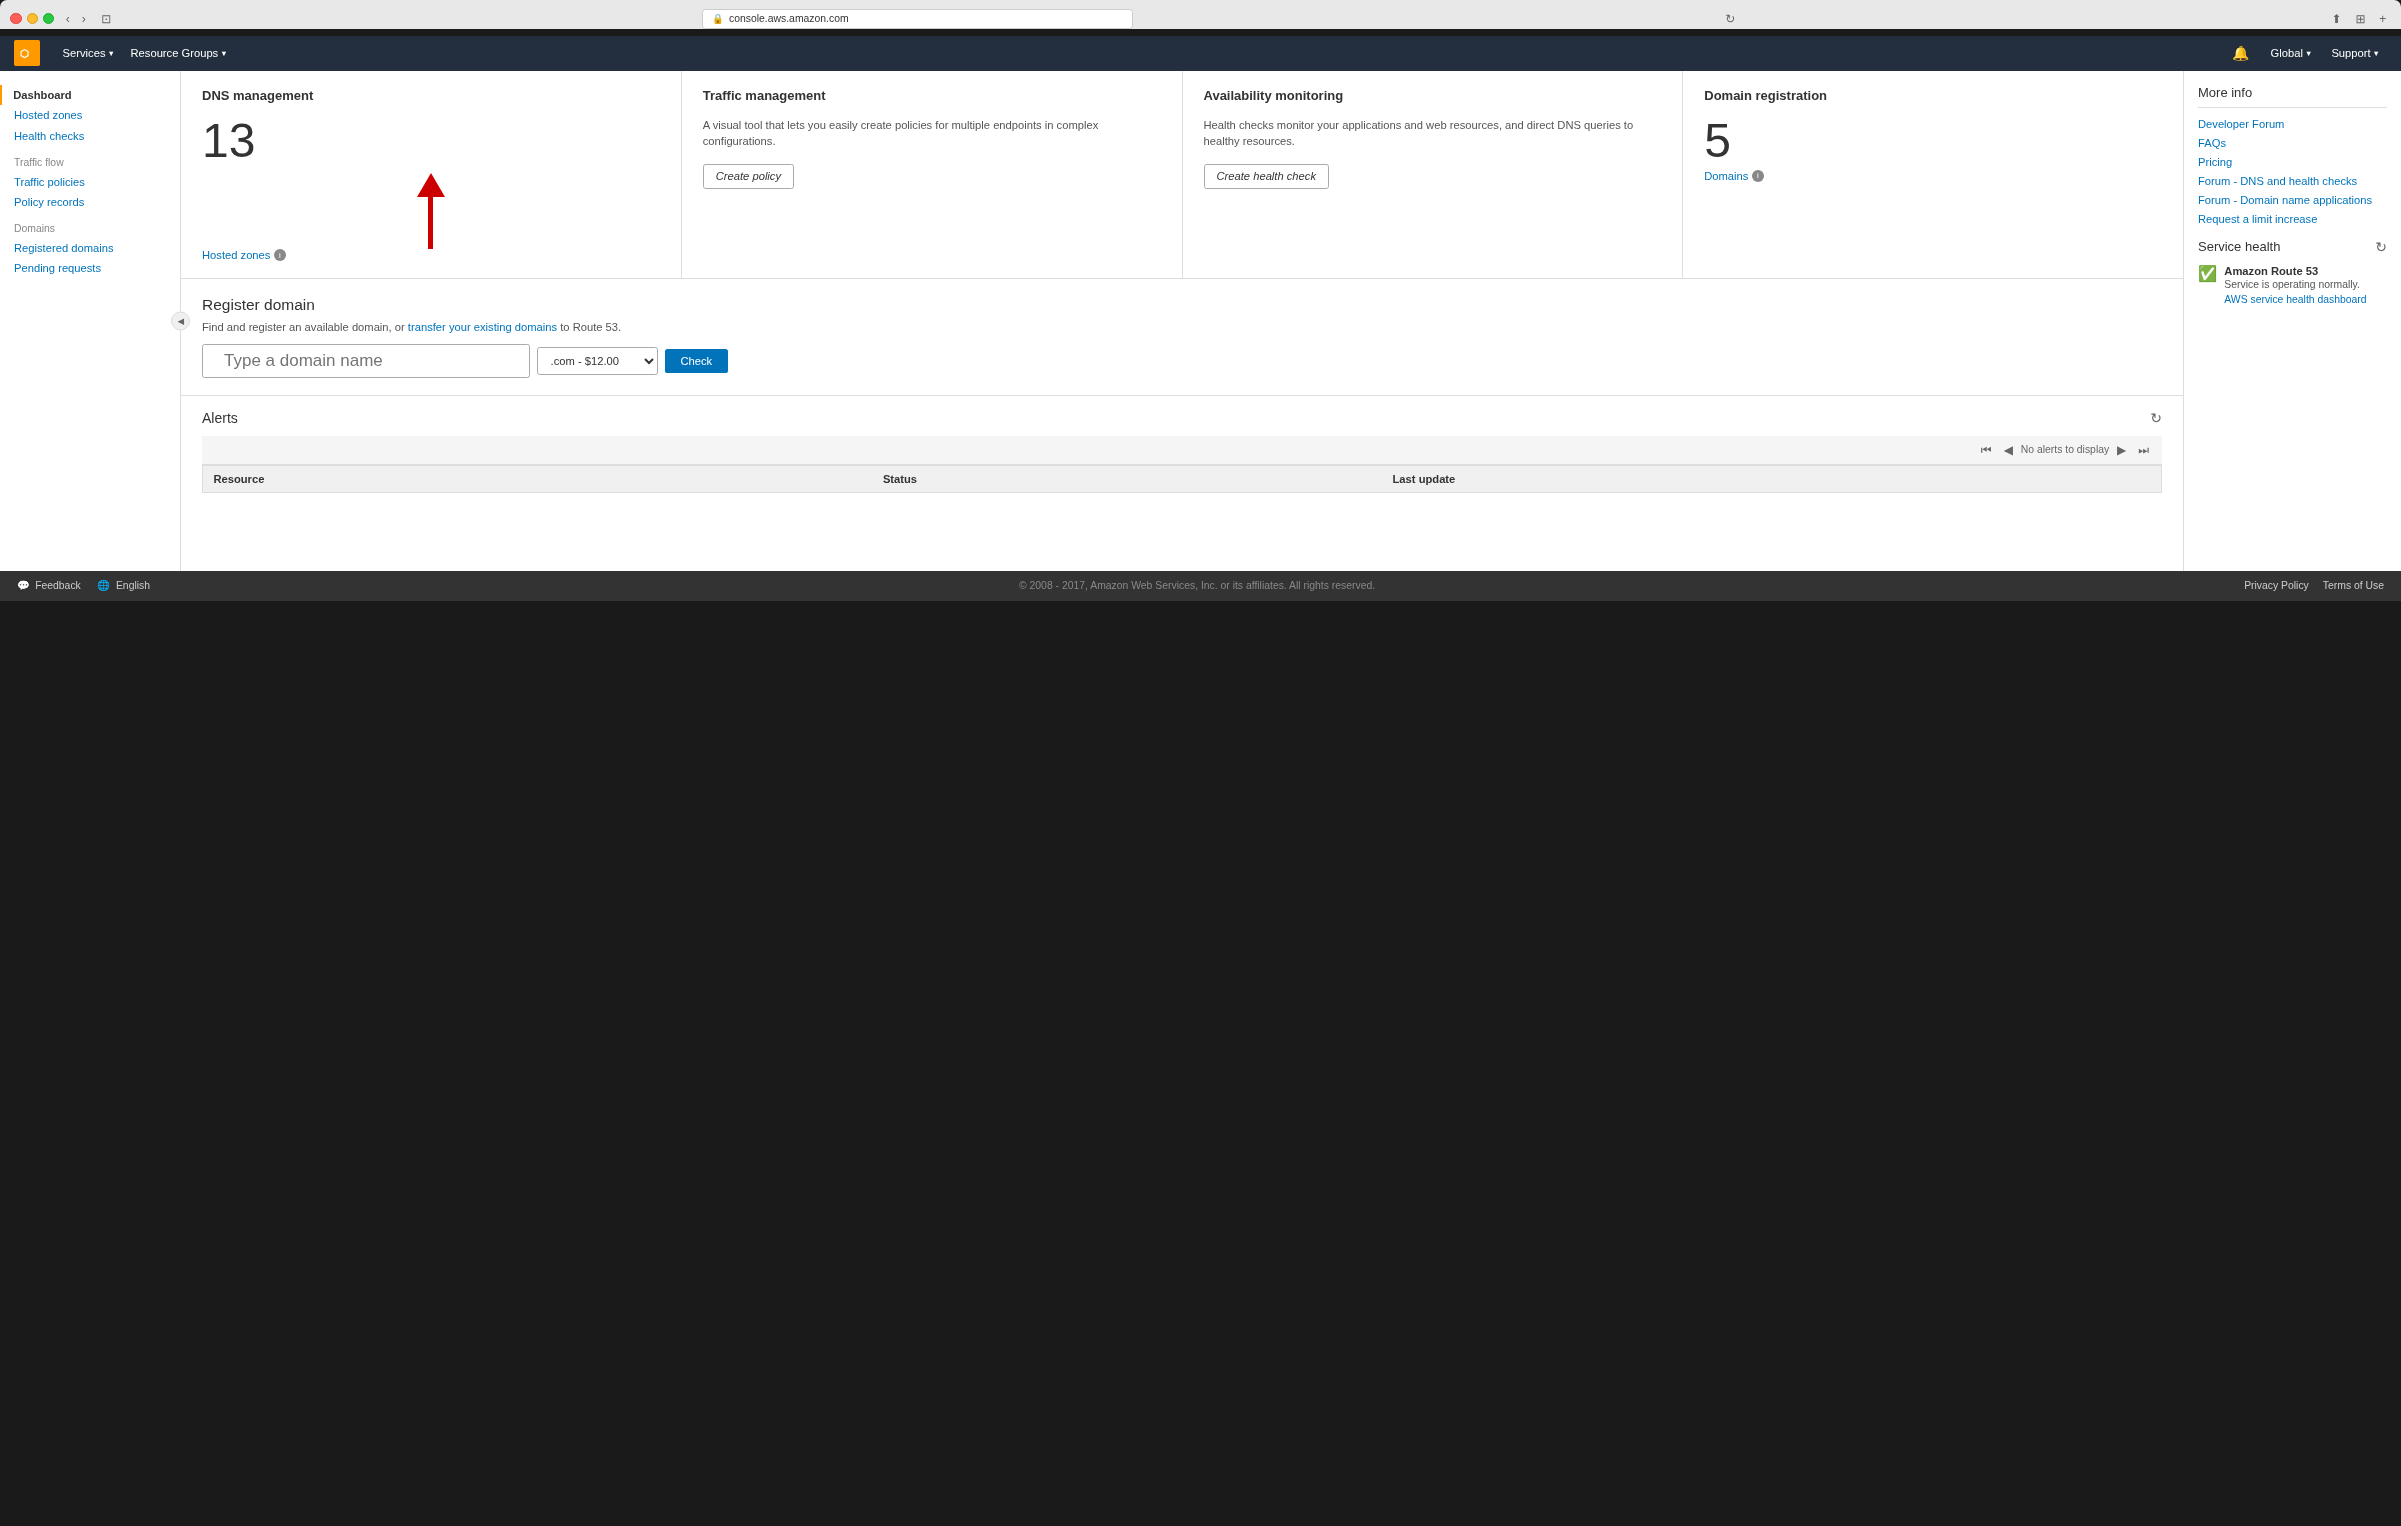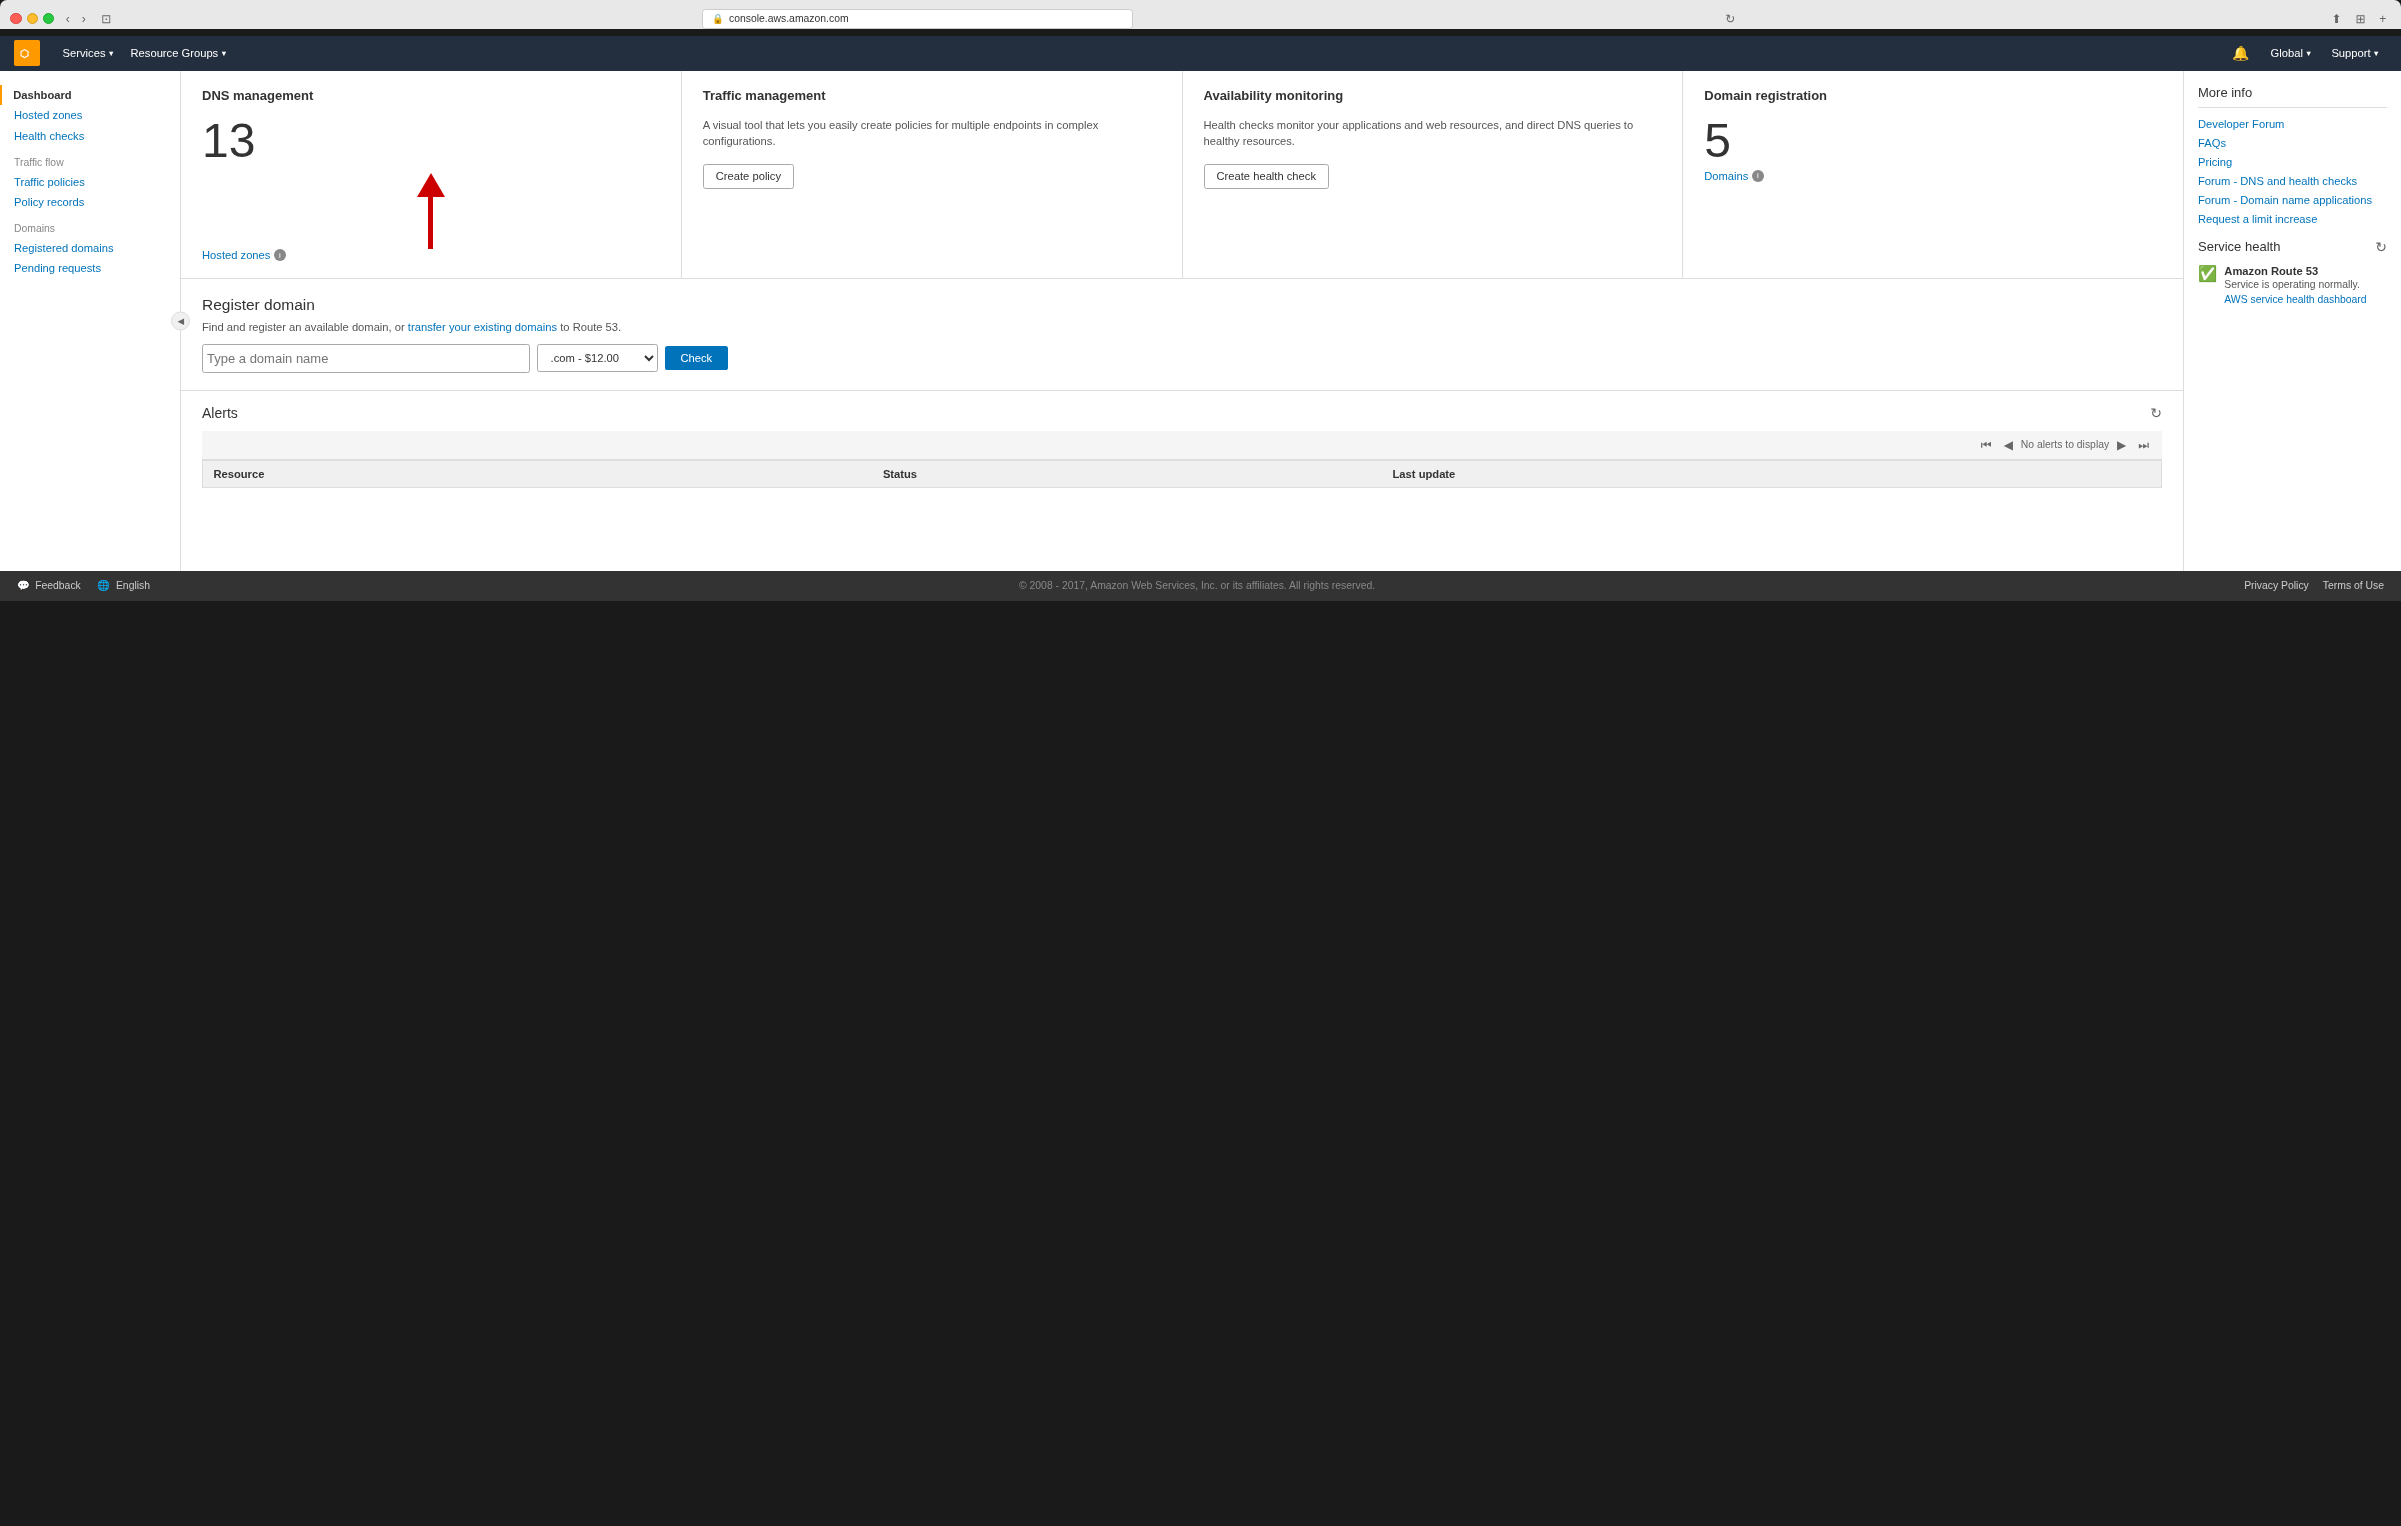--- a/index.html
+++ b/index.html
@@ -39,35 +39,35 @@
     .sidebar-collapse { position: absolute; right: -10.4px; top: 50%; transform: translateY(-50%); background: #f0f0f0; border: 0.9px solid #ddd; border-radius: 50%; width: 19px; height: 19px; display: flex; align-items: center; justify-content: center; cursor: pointer; font-size: 8.6px; color: #666; z-index: 10; }
     .sidebar-item { padding: 4.3px 14px; cursor: pointer; font-size: 11.2px; color: #0073bb; }
     .sidebar-item.active { color: #333; font-weight: 700; border-left: 2.6px solid #ff9900; padding-left: 11.2px; }
     .sidebar-group-title { font-size: 10.4px; color: #888; padding: 10.4px 14px 3.5px; font-weight: 500; }
     .dashboard-card { flex: 1; padding: 17px 21px; border-right: 0.9px solid #ddd; }
     .dashboard-card:last-child { border-right: none; }
     .card-title { font-size: 13px; color: #333; font-weight: 700; margin-bottom: 14px; }
     .card-number { font-size: 48px; font-weight: 300; color: #333; line-height: 1; margin-bottom: 5.2px; }
     .card-link { color: #0073bb; font-size: 11.2px; cursor: pointer; display: flex; align-items: center; gap: 3.5px; }
     .card-description { font-size: 11.2px; color: #555; line-height: 1.5; margin-bottom: 14px; }
-    .card-button { background: white; border: 0.9px solid #aaa; border-radius: 2.6px; padding: 5.2px 12px; font-size: 11.2px; color: #333; cursor: pointer; }
+    .card-button { background: white; border: 0.9px solid #aaa; border-radius: 2.6px; padding: 5.2px 12px; font-size: 11.2px; color: #333; cursor: pointer; font-style: italic; }
     .info-icon { display: inline-flex; align-items: center; justify-content: center; width: 12px; height: 12px; background: #888; color: white; border-radius: 50%; font-size: 7.8px; cursor: pointer; }
 
     
     .arrow-annotation { display: flex; flex-direction: column; align-items: center; margin-top: 8.6px; }
     .arrow-shaft { width: 5.2px; height: 52px; background: #cc0000; }
     .arrow-head { width: 0; height: 0; border-left: 14px solid transparent; border-right: 14px solid transparent; border-bottom: 24px solid #cc0000; }
 
     
     .register-domain { padding: 17px 21px; border-bottom: 0.9px solid #ddd; }
     .register-title { font-size: 15.5px; color: #333; font-weight: 400; margin-bottom: 7px; }
     .register-desc { font-size: 11.2px; color: #555; margin-bottom: 10.4px; }
     .register-desc a { color: #0073bb; cursor: pointer; }
     .domain-search-row { display: flex; gap: 7px; align-items: center; }
-    .domain-input { flex: 1; max-width: 328px; border: 0.9px solid #aaa; border-radius: 2.6px; padding: 6px 4px; font-size: 13px; color: #999; }
+    .domain-input { flex: 1; max-width: 328px; border: 0.9px solid #aaa; border-radius: 2.6px; padding: 6px 21px; font-size: 17px; color: #999; }
     .domain-select { border: 0.9px solid #aaa; border-radius: 2.6px; padding: 6px 8.6px; font-size: 11.2px; color: #333; background: white; min-width: 121px; cursor: pointer; }
     .check-btn { background: #0073bb; color: white; border: none; border-radius: 2.6px; padding: 6px 15.5px; font-size: 11.2px; cursor: pointer; font-weight: 500; }
 
     
     .alerts-section { padding: 14px 21px; }
     .alerts-header { display: flex; align-items: flex-end; justify-content: space-between; margin-bottom: 10.4px; }
     .alerts-title { font-size: 14px; color: #333; font-weight: 400; }
     .refresh-icon { color: #666; cursor: pointer; font-size: 14px; }
     .alerts-pagination { display: flex; align-items: center; gap: 3.5px; background: #f5f5f5; border-bottom: 0.9px solid #ddd; padding: 5.2px 8.6px; justify-content: flex-end; }
     .page-btn { background: none; border: none; color: #666; cursor: pointer; font-size: 12px; padding: 1.7px 4.3px; }

